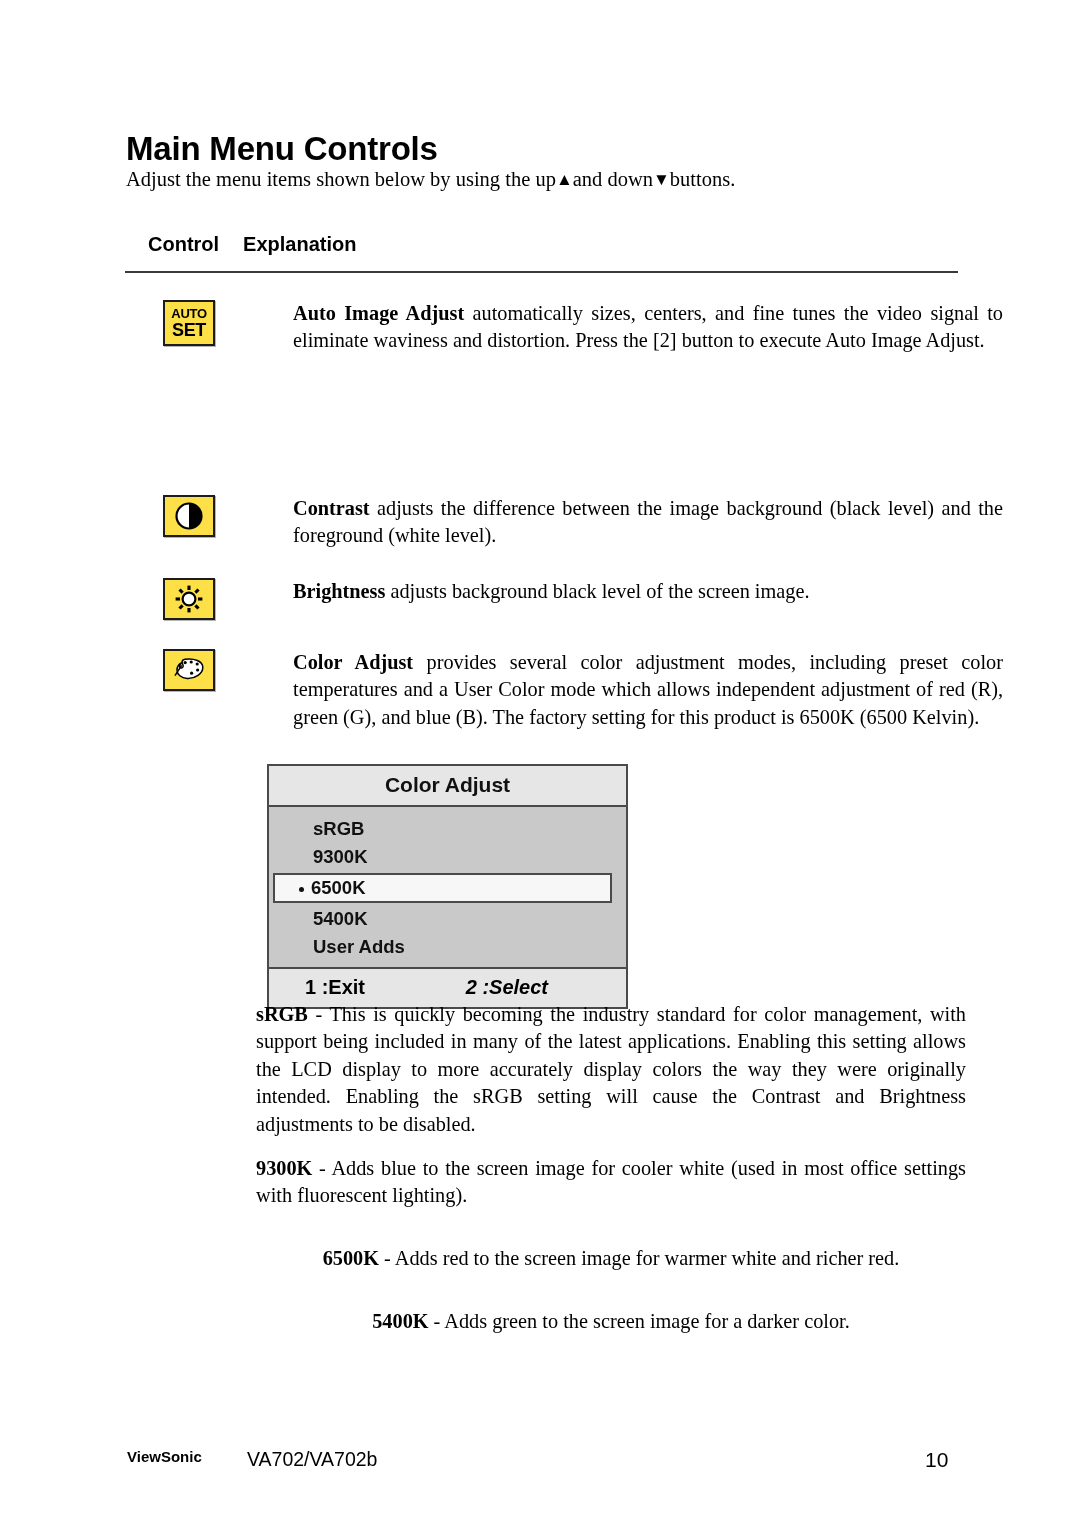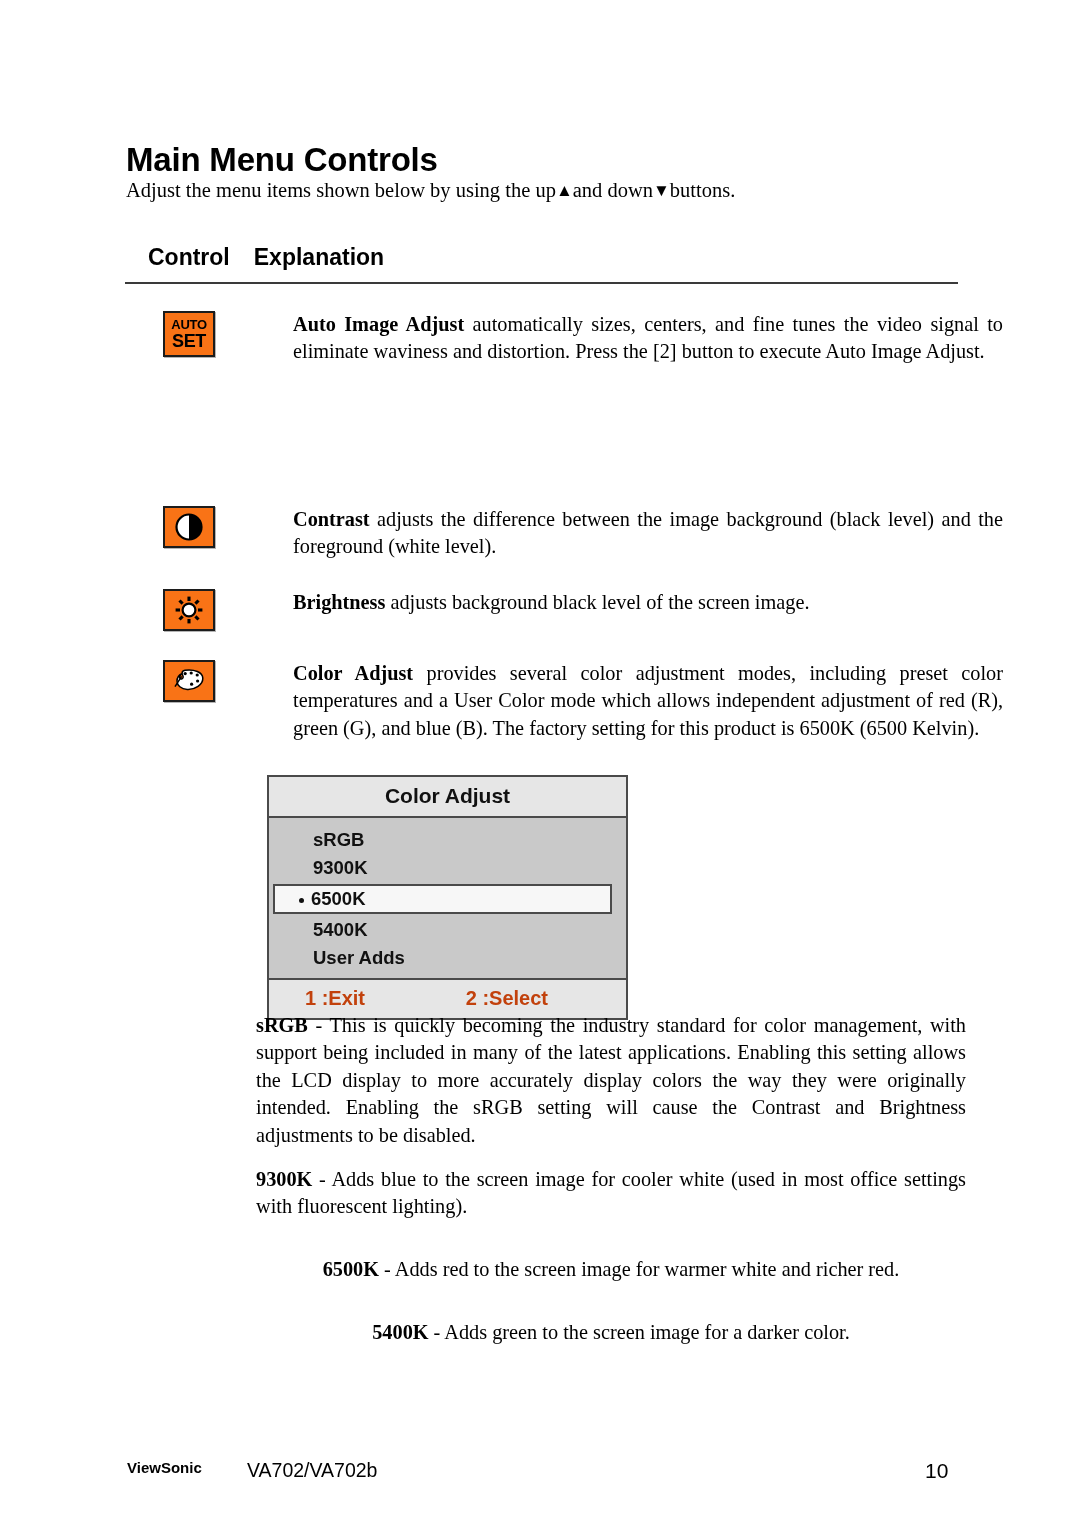--- a/index.html
+++ b/index.html
@@ -14,21 +14,20 @@
     font-family: "Liberation Serif", "DejaVu Serif", serif;
     color: #000000;
     overflow: hidden;
   }
 
   .page {
     position: absolute;
     left: 0; top: 0;
     width: 1080px;
     height: 1075px;
-    margin-top: 11px;
   }
 
   
   .page-title {
     position: absolute;
     left: 126px;
     top: 108px;
     font-family: "Liberation Sans", "DejaVu Sans", sans-serif;
     font-weight: bold;
     font-size: 33px;
@@ -46,21 +45,21 @@
   }
   .tri { font-size: 17px; line-height: 1; vertical-align: 1px; letter-spacing: 0; }
 
   
   .col-headers {
     position: absolute;
     left: 148px;
     top: 233px;
     font-family: "Liberation Sans", "DejaVu Sans", sans-serif;
     font-weight: bold;
-    font-size: 23px;
+    font-size: 20px;
   }
   .col-headers .ch-control { display: inline-block; }
   .col-headers .ch-expl { display: inline-block; margin-left: 24px; }
 
   .hrule {
     position: absolute;
     left: 125px;
     top: 271px;
     width: 833px;
     height: 0;
@@ -85,21 +84,21 @@
 
   
   .iconbox {
     position: absolute;
     left: 0;
     top: 0;
     width: 52px;
     height: 42px;
     border: 2px solid #1c1c1c;
     box-shadow: 1px 1px 0 #b4b4b4;
-    background: #f97316;
+    background: #fde047;
     box-sizing: border-box;
     display: flex;
     align-items: center;
     justify-content: center;
     overflow: hidden;
   }
   .iconbox.tall { height: 46px; }
 
   .autoset {
     display: flex;
@@ -165,24 +164,24 @@
     background: #111;
     border-radius: 50%;
   }
   .osd-footer {
     background: #e6e6e6;
     border-top: 2px solid #4a4a4a;
     display: flex;
     font-weight: bold;
     font-size: 20px;
     padding: 7px 0 8px 0;
-    color: #c2410c;
+    color: #000000;
   }
   .osd-footer .f1 { margin-left: 36px; }
-  .osd-footer .f2 { margin-left: auto; margin-right: 78px; }
+  .osd-footer .f2 { margin-left: auto; margin-right: 78px; font-style: italic; }
 
   
   .para {
     position: absolute;
     left: 256px;
     width: 710px;
     font-size: 20.3px;
     line-height: 27.4px;
     text-align: justify;
     text-justify: inter-word;

